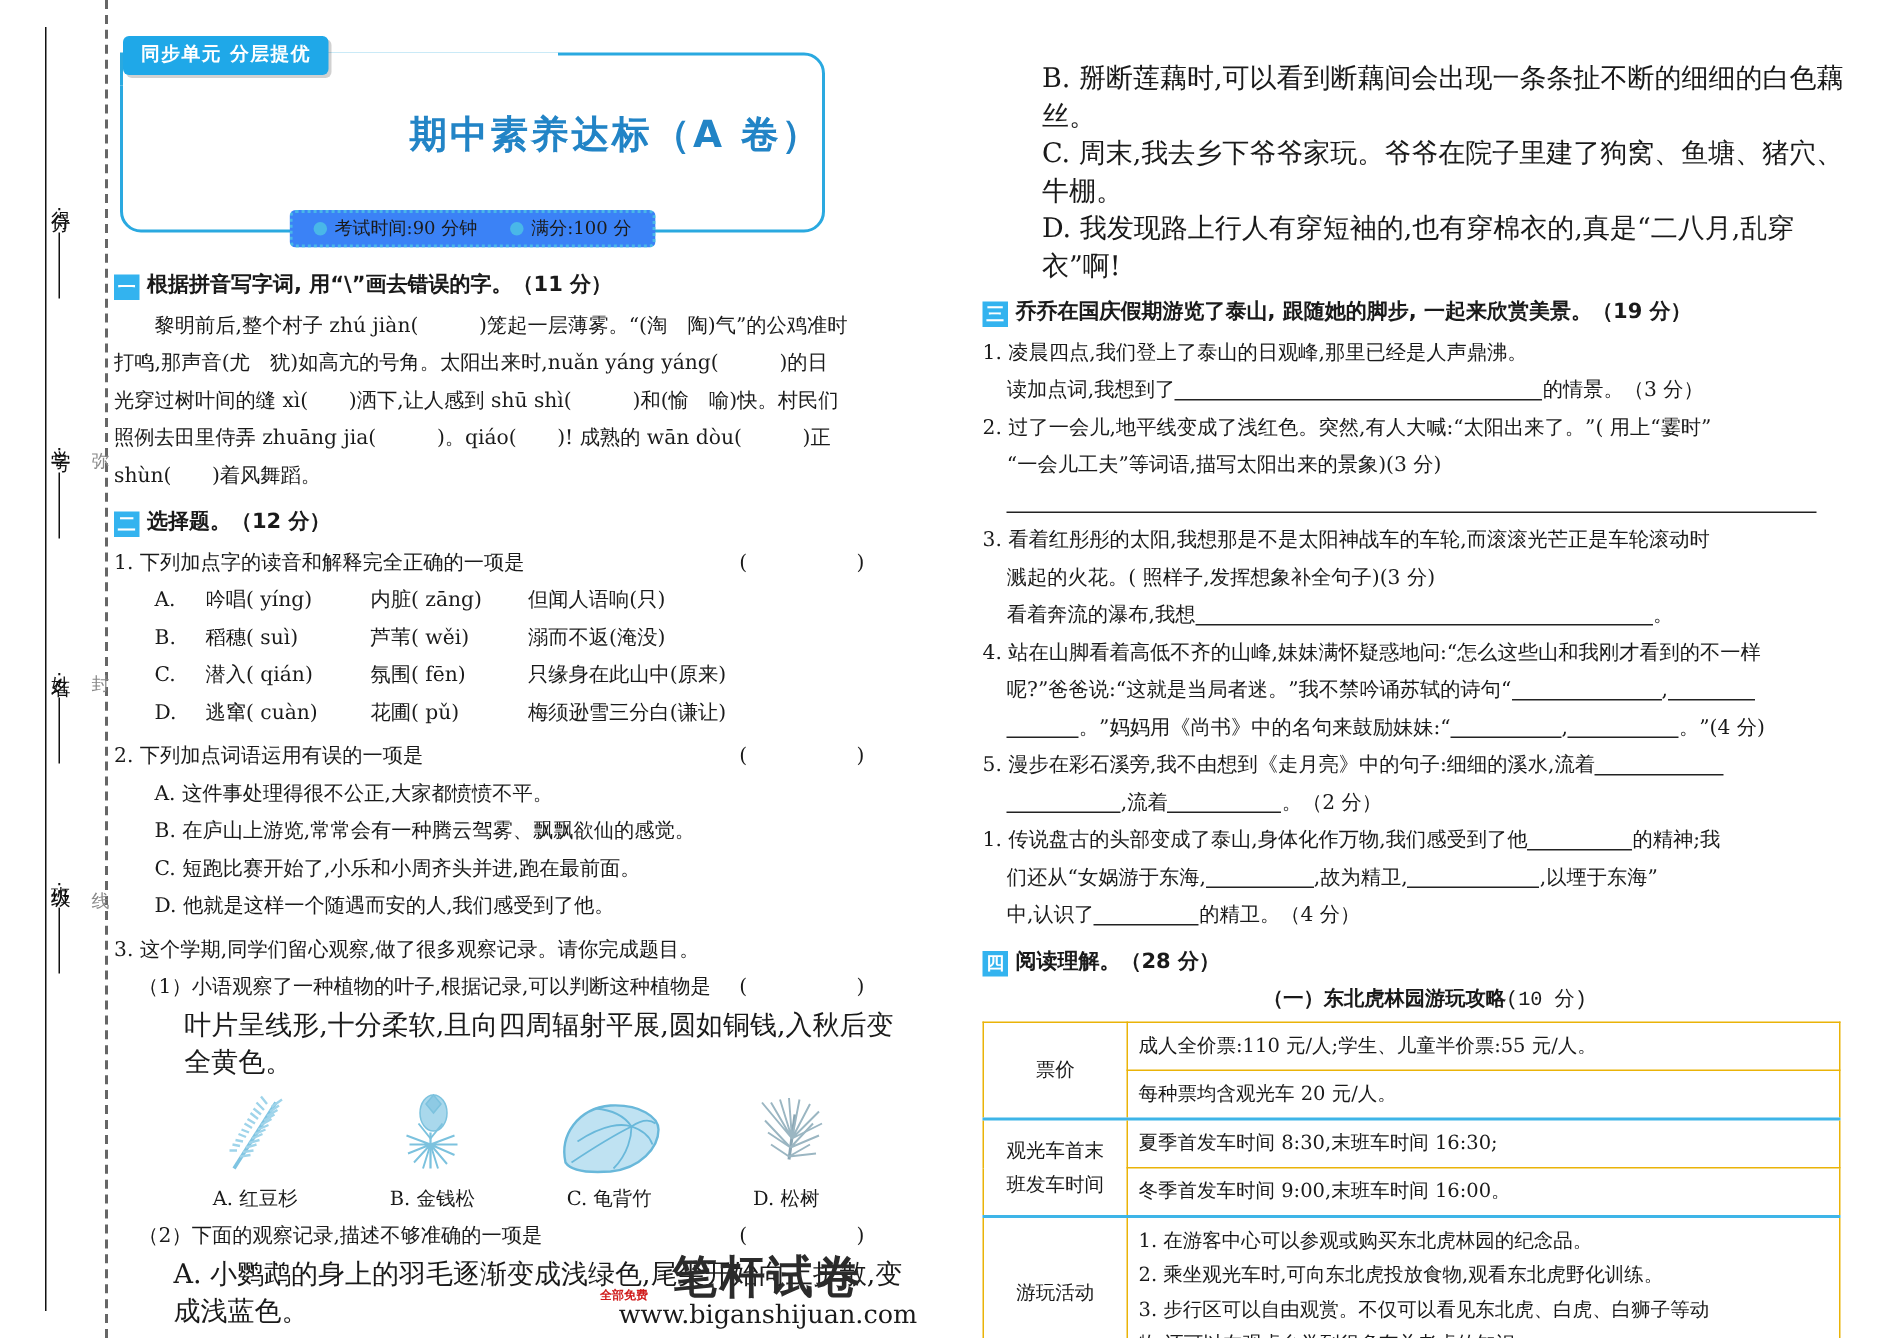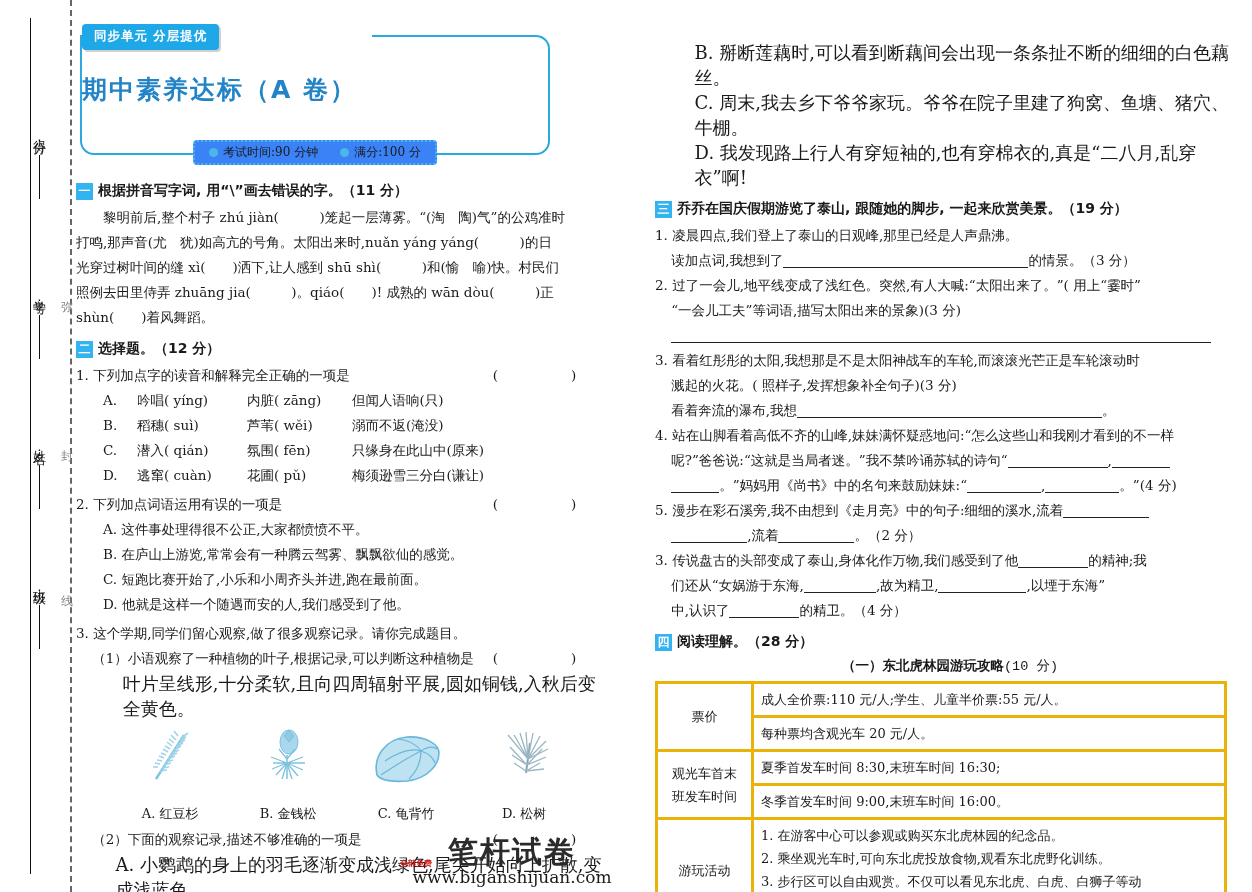--- a/index.html
+++ b/index.html
@@ -79,21 +79,21 @@
     font-size:12.5px;
     padding:4px 12px 5px 12px;
     border-radius:4px;
     letter-spacing:1px;
     white-space:nowrap;
     box-shadow:2px 2px 0 rgba(0,0,0,0.18);
   }
   .paper-title{
     position:absolute;
     left:0; right:0; top:36px;
-    text-align:left;
+    text-align:right;
     font-family:"DejaVu Sans","Liberation Sans",sans-serif;
     font-weight:bold;
     font-size:25px;
     color:#2284c6;
     letter-spacing:2px;
   }
   .info-strip{
     position:absolute;
     left:50%; transform:translateX(-50%);
     bottom:-12px;
@@ -182,41 +182,41 @@
     display:flex;
     padding-left:2.2em;
     margin-top:4px;
     align-items:flex-end;
   }
   .plant{
     width:118px;
     text-align:center;
   }
   .plant .art{ height:62px; display:flex;align-items:flex-end;justify-content:center; }
-  .plant .cap{ font-size:13px; margin-top:18px; }
+  .plant .cap{ font-size:13px; margin-top:3px; }
 
   
   .read-title{
     text-align:center;
     font-size:13.5px;
     font-weight:bold;
     font-family:"DejaVu Sans","Liberation Sans",sans-serif;
     margin:6px 0 6px 0;
   }
   .read-title .score{ font-weight:normal; font-family:Liberation Mono, monospace;}
 
   
   table.guide{
     border-collapse:collapse;
     width:572px;
     font-size:13px;
     table-layout:fixed;
   }
   table.guide td{
-    border:3px solid #eab308;
+    border:1px solid #eab308;
     padding:4px 7px;
     line-height:23px;
     vertical-align:middle;
   }
   table.guide td.label{
     text-align:center;
     width:96px;
   }
   .thick-top{ border-top:2px solid #3eb5e8 !important; }
 
@@ -478,21 +478,21 @@
   </div>
 
   <div class="q">
     <span>5. 漫步在彩石溪旁,我不由想到《走月亮》中的句子:细细的溪水,流着</span><span class="ul-blank" style="width:86px"></span>
   </div>
   <div class="sub">
     <span class="ul-blank" style="width:76px"></span><span>,流着</span><span class="ul-blank" style="width:76px"></span><span>。（2 分）</span>
   </div>
 
   <div class="q">
-    <span>3. 传说盘古的头部变成了泰山,身体化作万物,我们感受到了他</span><span class="ul-blank" style="width:70px"></span><span>的精神;我</span>
+    <span>1. 传说盘古的头部变成了泰山,身体化作万物,我们感受到了他</span><span class="ul-blank" style="width:70px"></span><span>的精神;我</span>
   </div>
   <div class="sub">
     <span>们还从“女娲游于东海,</span><span class="ul-blank" style="width:72px"></span><span>,故为精卫,</span><span class="ul-blank" style="width:88px"></span><span>,以堙于东海”</span>
   </div>
   <div class="sub">
     <span>中,认识了</span><span class="ul-blank" style="width:70px"></span><span>的精卫。（4 分）</span>
   </div>
 
   <div class="sec-head">
     <span class="sec-num">四</span>

